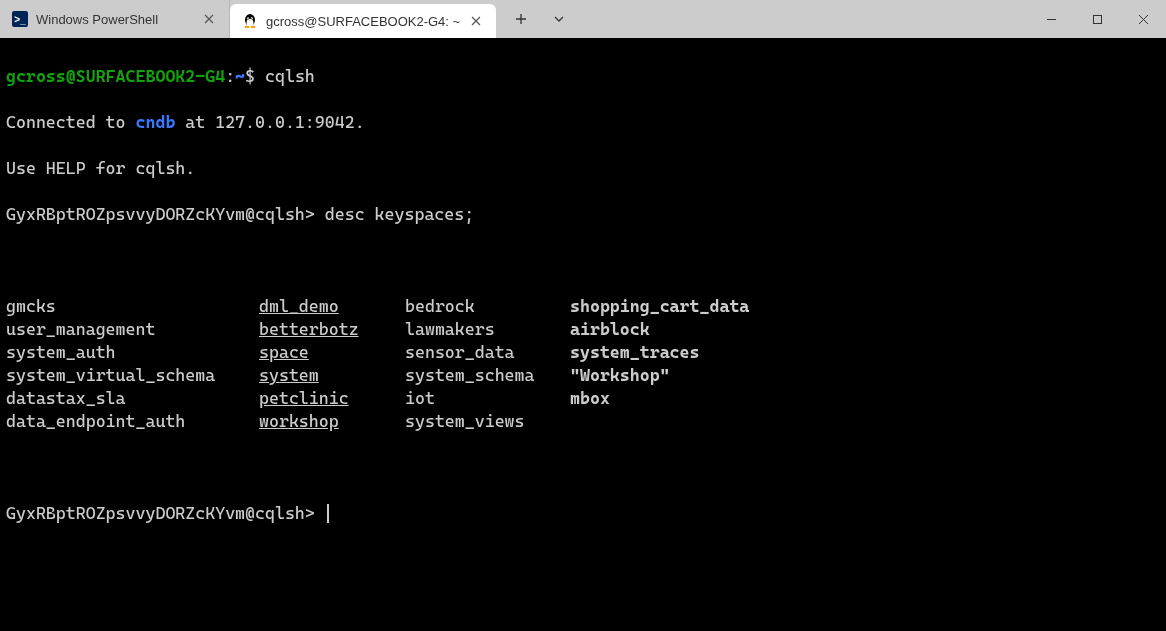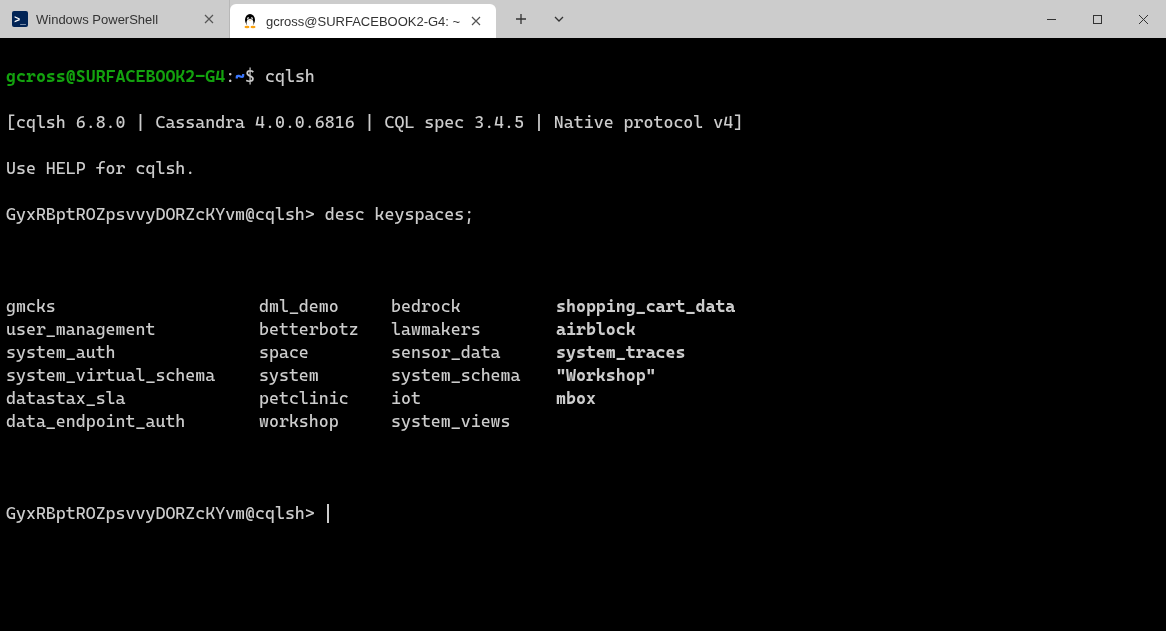--- a/index.html
+++ b/index.html
@@ -109,22 +109,22 @@
       height: 19px;
       background: #CCCCCC;
       vertical-align: text-bottom;
       margin-left: 2px;
     }
     .keyspace-row {
       display: flex;
       align-items: center;
     }
     .col1 { width: 253px; }
-    .col2 { width: 132px; }
-    .col3 { width: 165px; }
+    .col2 { width: 132px; text-decoration: underline; }
+    .col3 { width: 165px; margin-left: 14px; }
     .col4 { flex: 1; font-weight: bold; }
     .ps-icon {
       background: #012456;
       width: 16px;
       height: 16px;
       display: flex;
       align-items: center;
       justify-content: center;
       color: white;
       font-size: 10px;
@@ -194,20 +194,20 @@
     <div class="win-btn">
       <svg width="11" height="11" viewBox="0 0 11 11">
           <path d="M1 1 L10 10 M10 1 L1 10" stroke="#333" stroke-width="1"></path>
         </svg>
     </div>
   </div>
 </div>
 
 <div class="terminal">
 <div><span class="green">gcross@SURFACEBOOK2-G4</span><span class="white">:</span><span class="blue">~</span><span class="white">$</span><span class="white"> </span><span class="white">cqlsh</span></div>
-<div>[cqlsh 6.8.0 | Cassandra 4.0.0.6816 | CQL spec 3.4.5 | Native protocol v4]</div>
+<div><span>Connected to </span><span class="blue">cndb</span><span> at 127.0.0.1:9042.</span></div>
 <div>Use HELP for cqlsh.</div>
 <div><span>GyxRBptROZpsvvyDORZcKYvm@cqlsh&gt;</span><span> </span><span>desc keyspaces;</span></div>
 <div>&nbsp;</div>
 <div id="keyspace-block"><div class="keyspace-row"><span class="col1">gmcks</span><span class="col2">dml_demo</span><span class="col3">bedrock</span><span class="col4">shopping_cart_data</span></div><div class="keyspace-row"><span class="col1">user_management</span><span class="col2">betterbotz</span><span class="col3">lawmakers</span><span class="col4">airblock</span></div><div class="keyspace-row"><span class="col1">system_auth</span><span class="col2">space</span><span class="col3">sensor_data</span><span class="col4">system_traces</span></div><div class="keyspace-row"><span class="col1">system_virtual_schema</span><span class="col2">system</span><span class="col3">system_schema</span><span class="col4">"Workshop"</span></div><div class="keyspace-row"><span class="col1">datastax_sla</span><span class="col2">petclinic</span><span class="col3">iot</span><span class="col4">mbox</span></div><div class="keyspace-row"><span class="col1">data_endpoint_auth</span><span class="col2">workshop</span><span class="col3">system_views</span><span class="col4"></span></div></div>
 <div>&nbsp;</div>
 <div><span>GyxRBptROZpsvvyDORZcKYvm@cqlsh&gt;</span> <span class="cursor"></span></div>
 </div>
 
 </body></html>

